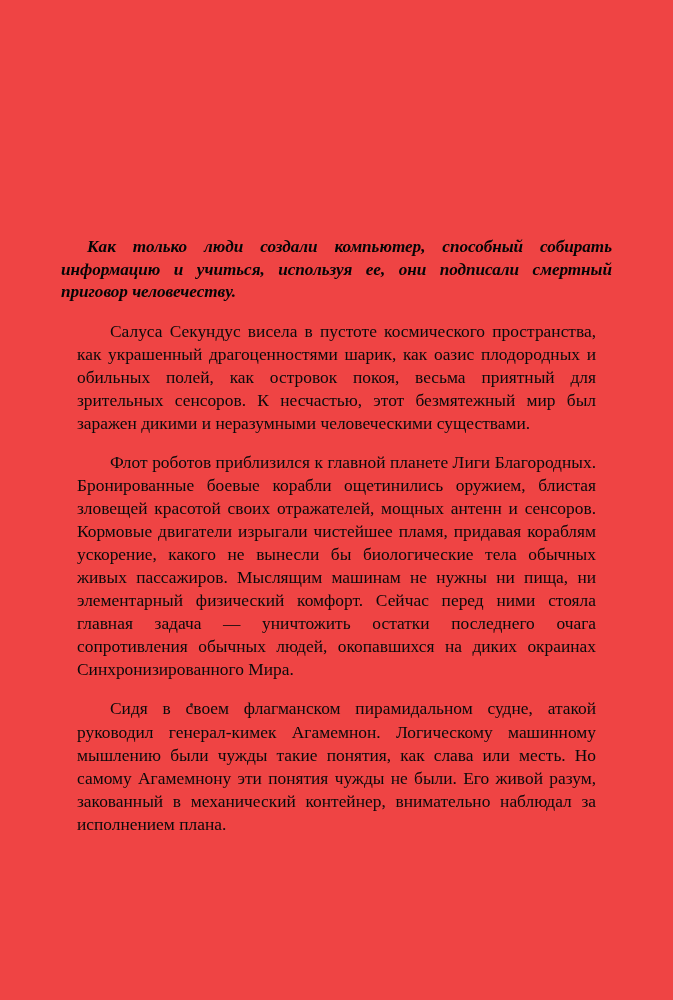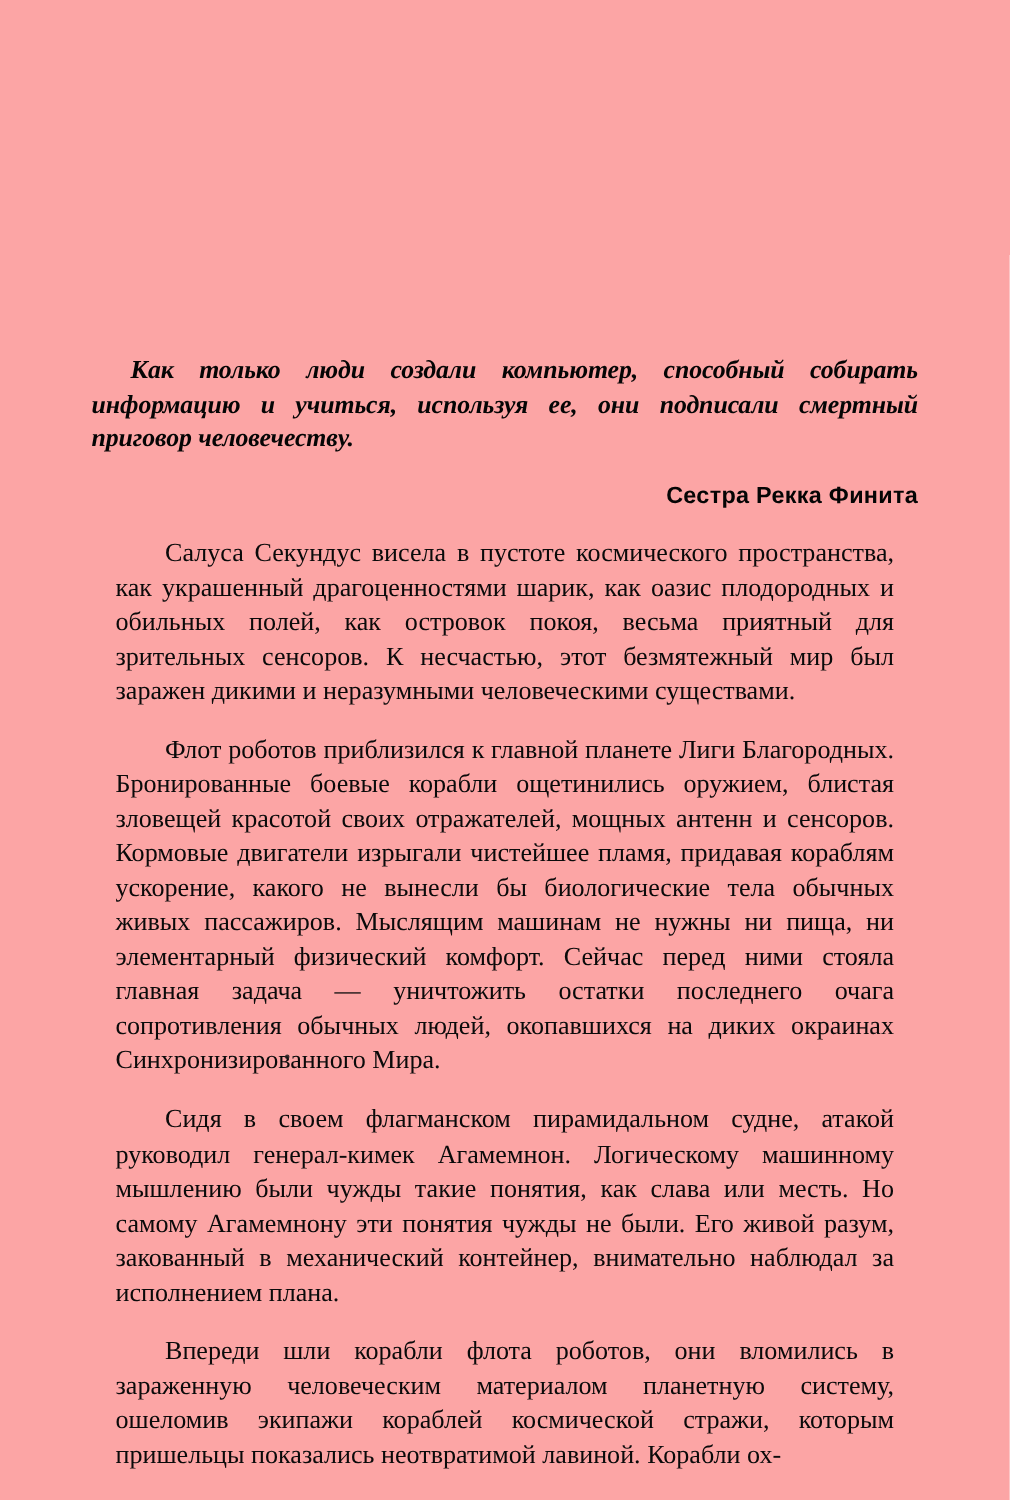--- a/index.html
+++ b/index.html
@@ -15,21 +15,21 @@
     overflow: hidden;
     position: relative;
   }
 
   .page {
     position: absolute;
     left: 0;
     top: 0;
     width: 673px;
     height: 1000px;
-    background: #fca5a5;
+    background: #ef4444;
   }
 
   
   .text-column {
     position: absolute;
     left: 61px;
     top: 236px;
     width: 551px;
   }
 
@@ -90,26 +90,24 @@
 </style>
 </head>
 <body>
 
 <div class="page">
 
   <div class="text-column">
 
     <p class="epigraph">Как только люди создали компьютер, способный собирать информацию и учиться, используя ее, они подписали смертный приговор человечеству.</p>
 
-    <p class="epigraph-source">Сестра Рекка Финита</p>
 
     <div class="body-copy">
       <p class="para">Салуса Секундус висела в пустоте космического пространства, как украшенный драгоценностями шарик, как оазис плодородных и обильных полей, как островок покоя, весьма приятный для зрительных сенсоров. К несчастью, этот безмятежный мир был заражен дикими и неразумными человеческими существами.</p>
       <p class="para">Флот роботов приблизился к главной планете Лиги Благородных. Бронированные боевые корабли ощетинились оружием, блистая зловещей красотой своих отражателей, мощных антенн и сенсоров. Кормовые двигатели изрыгали чистейшее пламя, придавая кораблям ускорение, какого не вынесли бы биологические тела обычных живых пассажиров. Мыслящим машинам не нужны ни пища, ни элементарный физический комфорт. Сейчас перед ними стояла главная задача — уничтожить остатки последнего очага сопротивления обычных людей, окопавшихся на диких окраинах Синхронизированного Мира.</p>
       <p class="para">Сидя в своем флагманском пирамидальном судне, атакой руководил генерал-кимек Агамемнон. Логическому машинному мышлению были чужды такие понятия, как слава или месть. Но самому Агамемнону эти понятия чужды не были. Его живой разум, закованный в механический контейнер, внимательно наблюдал за исполнением плана.</p>
-      <p class="para">Впереди шли корабли флота роботов, они вломились в зараженную человеческим материалом планетную систему, ошеломив экипажи кораблей космической стражи, которым пришельцы показались неотвратимой лавиной. Корабли ох-</p>
     </div>
 
   </div>
 
   <span class="speck"></span>
 
 </div>
 
 </body></html>

